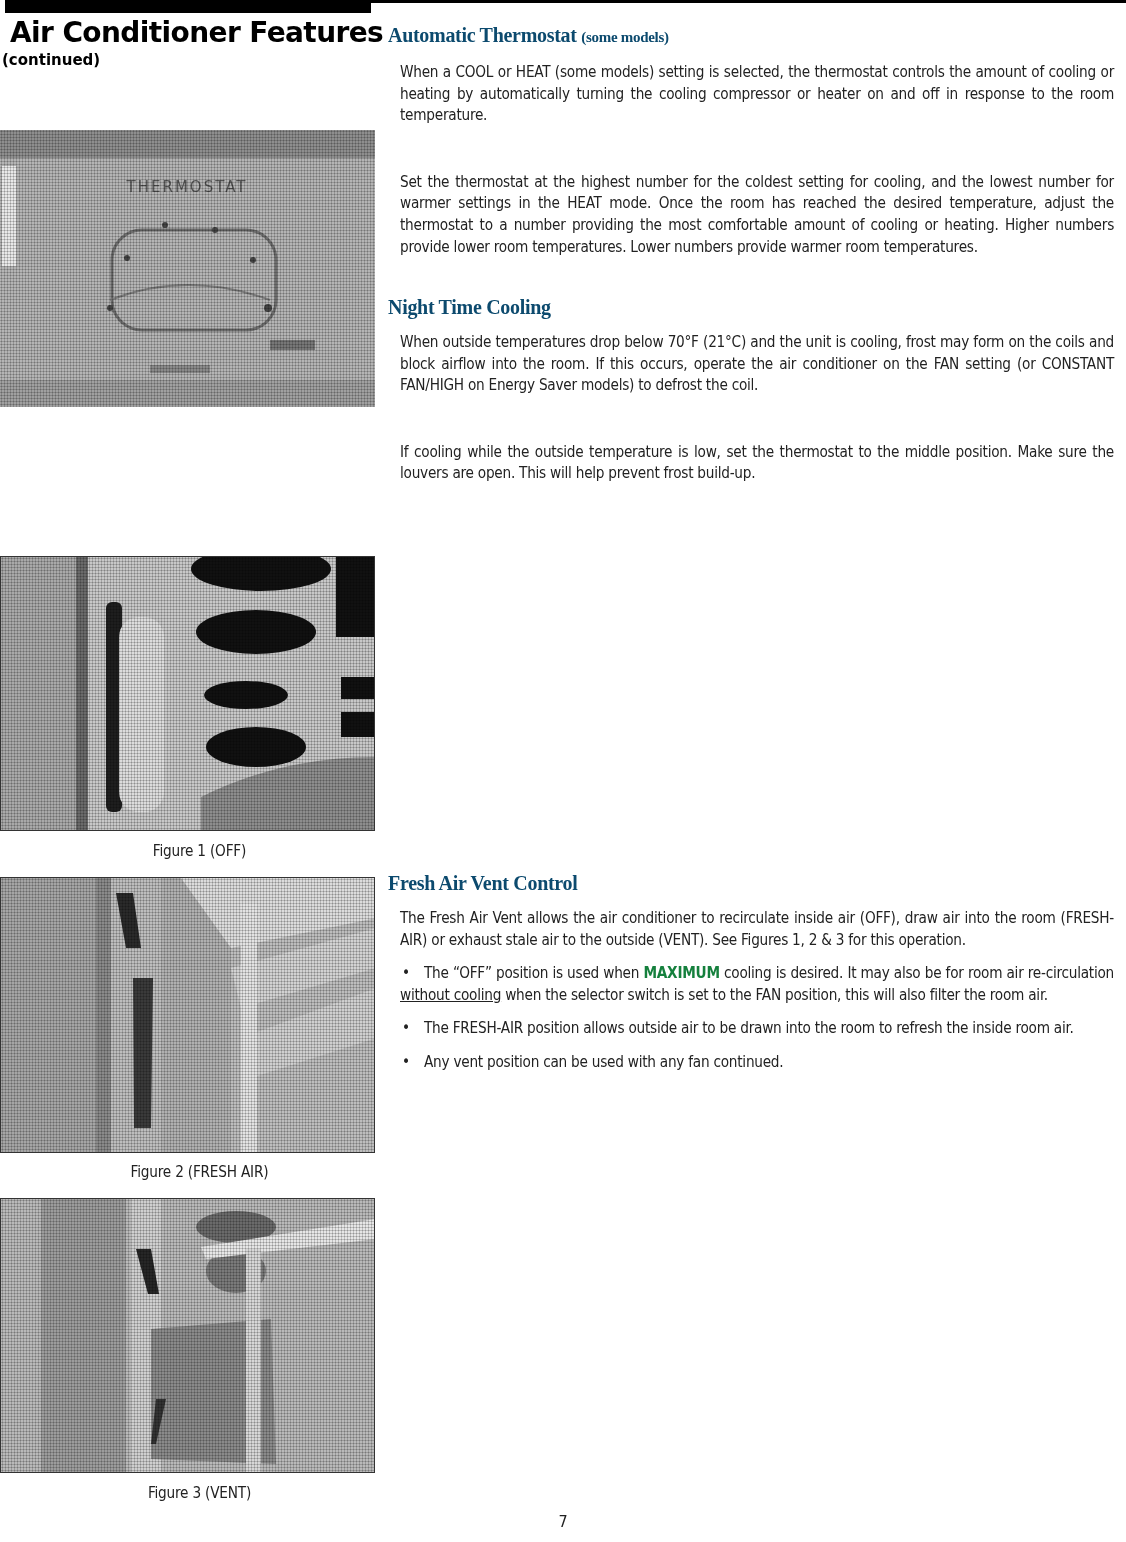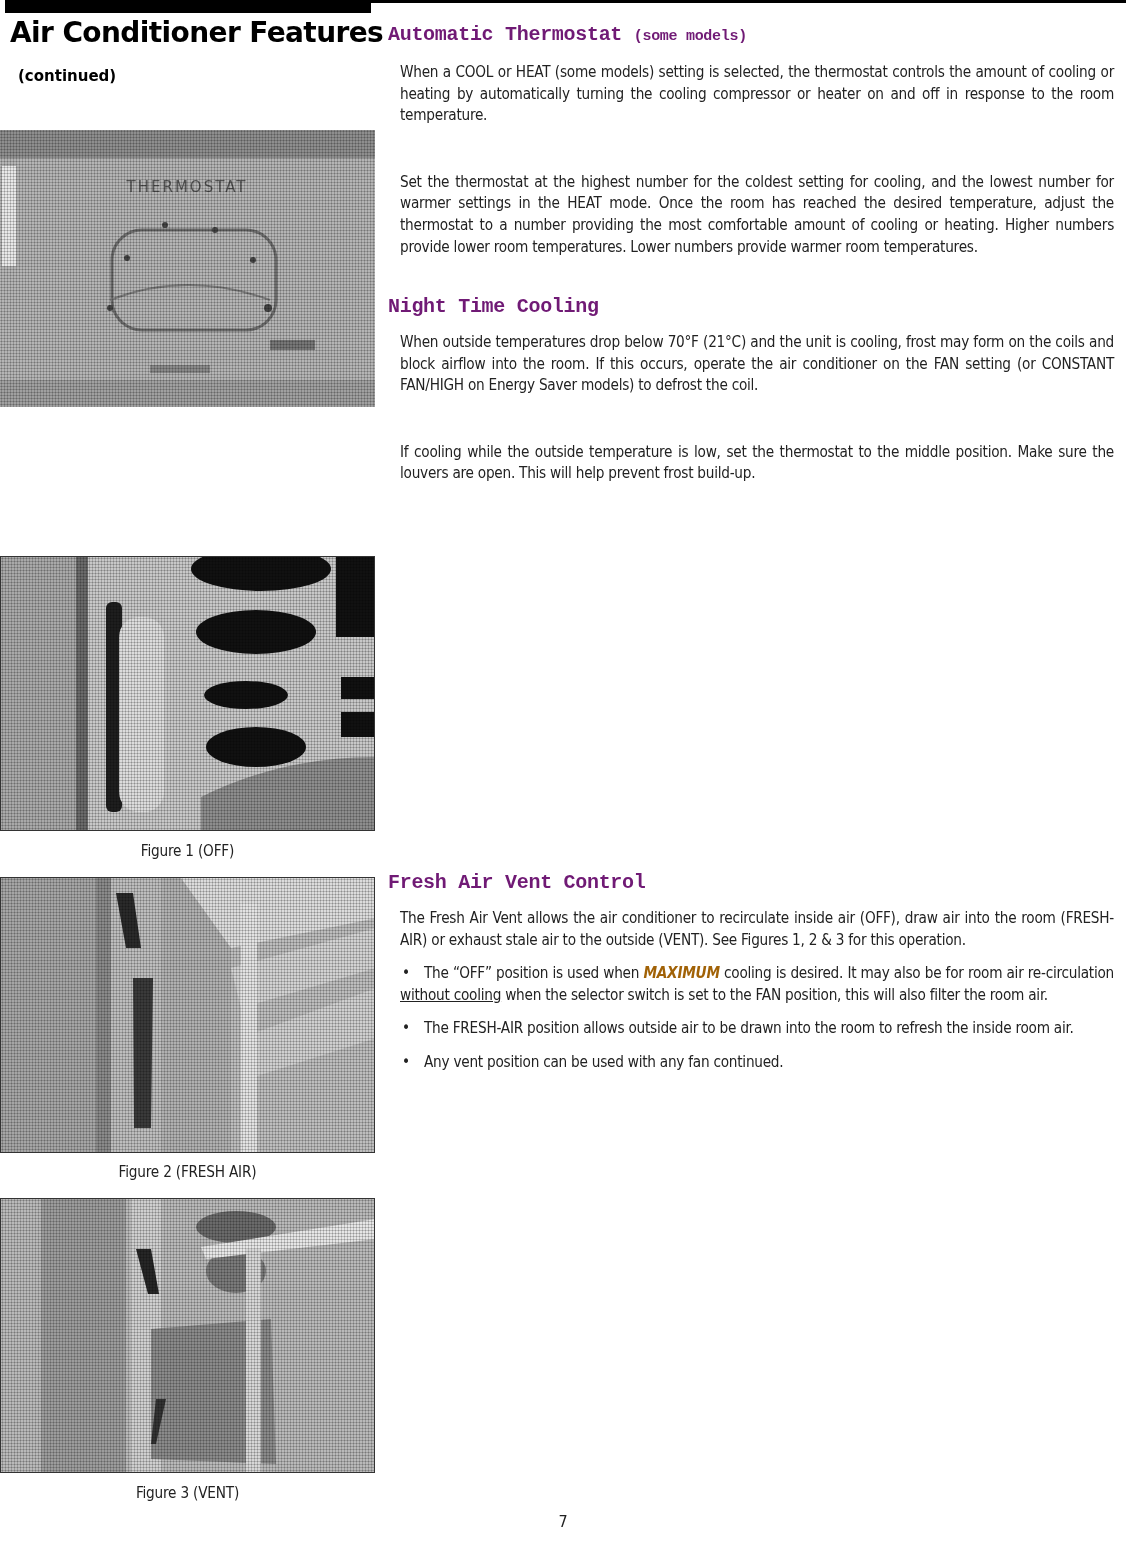--- a/index.html
+++ b/index.html
@@ -11,48 +11,48 @@
   .topbar-thick { position: absolute; left: 5px; top: 0; width: 366px; height: 13px; background: #000; }
   .topbar-thin { position: absolute; left: 371px; top: 0; right: 0; height: 3px; background: #000; }
 
   .page-title {
     position: absolute; left: 10px; top: 16px; margin: 0;
     font-family: "DejaVu Sans", sans-serif; font-weight: bold;
     font-size: 28px; letter-spacing: -0.6px; line-height: 34px; color: #000;
     white-space: nowrap;
   }
   .page-subtitle {
-    position: absolute; left: 2px; top: 50px; margin: 16px;
+    position: absolute; left: 2px; top: 50px; margin: 0;
     font-family: "DejaVu Sans", sans-serif; font-weight: bold;
     font-size: 15px; line-height: 20px; color: #000;
   }
 
   .col {
     position: absolute; left: 388px; width: 738px;
     font-family: "DejaVu Sans Condensed", "DejaVu Sans", sans-serif;
     font-size: 15.2px; line-height: 21.6px; color: #222;
     text-align: justify; letter-spacing: -0.25px;
   }
   .col h2 {
-    margin: 0; font-family: Liberation Mono, monospace; font-weight: bold;
-    font-size: 20px; line-height: 26px; color: #701a75; letter-spacing: -0.3px; text-align: left;
+    margin: 0; font-family: Liberation Serif, serif; font-weight: bold;
+    font-size: 20px; line-height: 26px; color: #0c4a6e; letter-spacing: -0.3px; text-align: left;
   }
   .col h2 .sub { font-size: 15px; }
   .col p { margin: 12px; }
   .gap { height: 21px; }
   .bullet::before { content: "\2022"; display: inline-block; width: 22px; padding-left: 2px; }
   .u { text-decoration: underline; }
-  strong { color: #a16207; font-style: italic; }
+  strong { color: #15803d; }
 
   .figure {
     position: absolute; left: 0; width: 375px; border: 1px solid #333; box-sizing: border-box;
     overflow: hidden;
   }
   .caption {
-    position: absolute; left: 0; width: 375px; text-align: center;
+    position: absolute; left: 12px; width: 375px; text-align: center;
     font-family: "DejaVu Sans Condensed", "DejaVu Sans", sans-serif;
     font-size: 15.2px; color: #222; letter-spacing: -0.2px;
   }
   .halftone {
     position: absolute; inset: 0;
     background-image: radial-gradient(rgba(0,0,0,0.35) 0.9px, transparent 1.1px);
     background-size: 3px 3px; pointer-events: none;
   }
   .page-number {
     position: absolute; left: 0; right: 0; top: 1512px; text-align: center;

